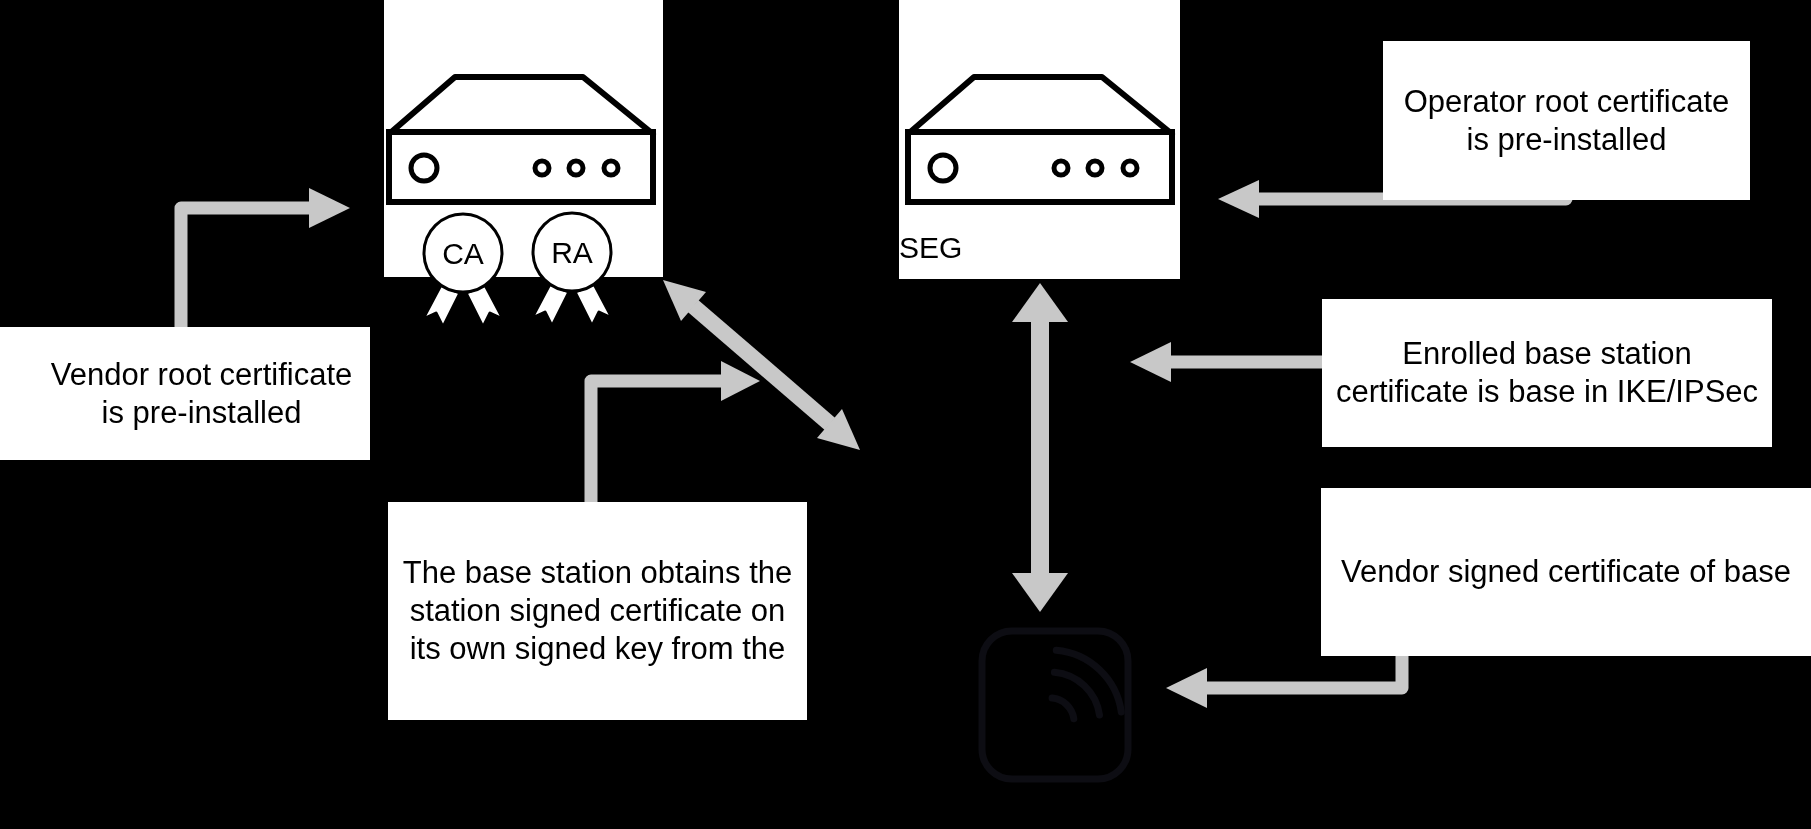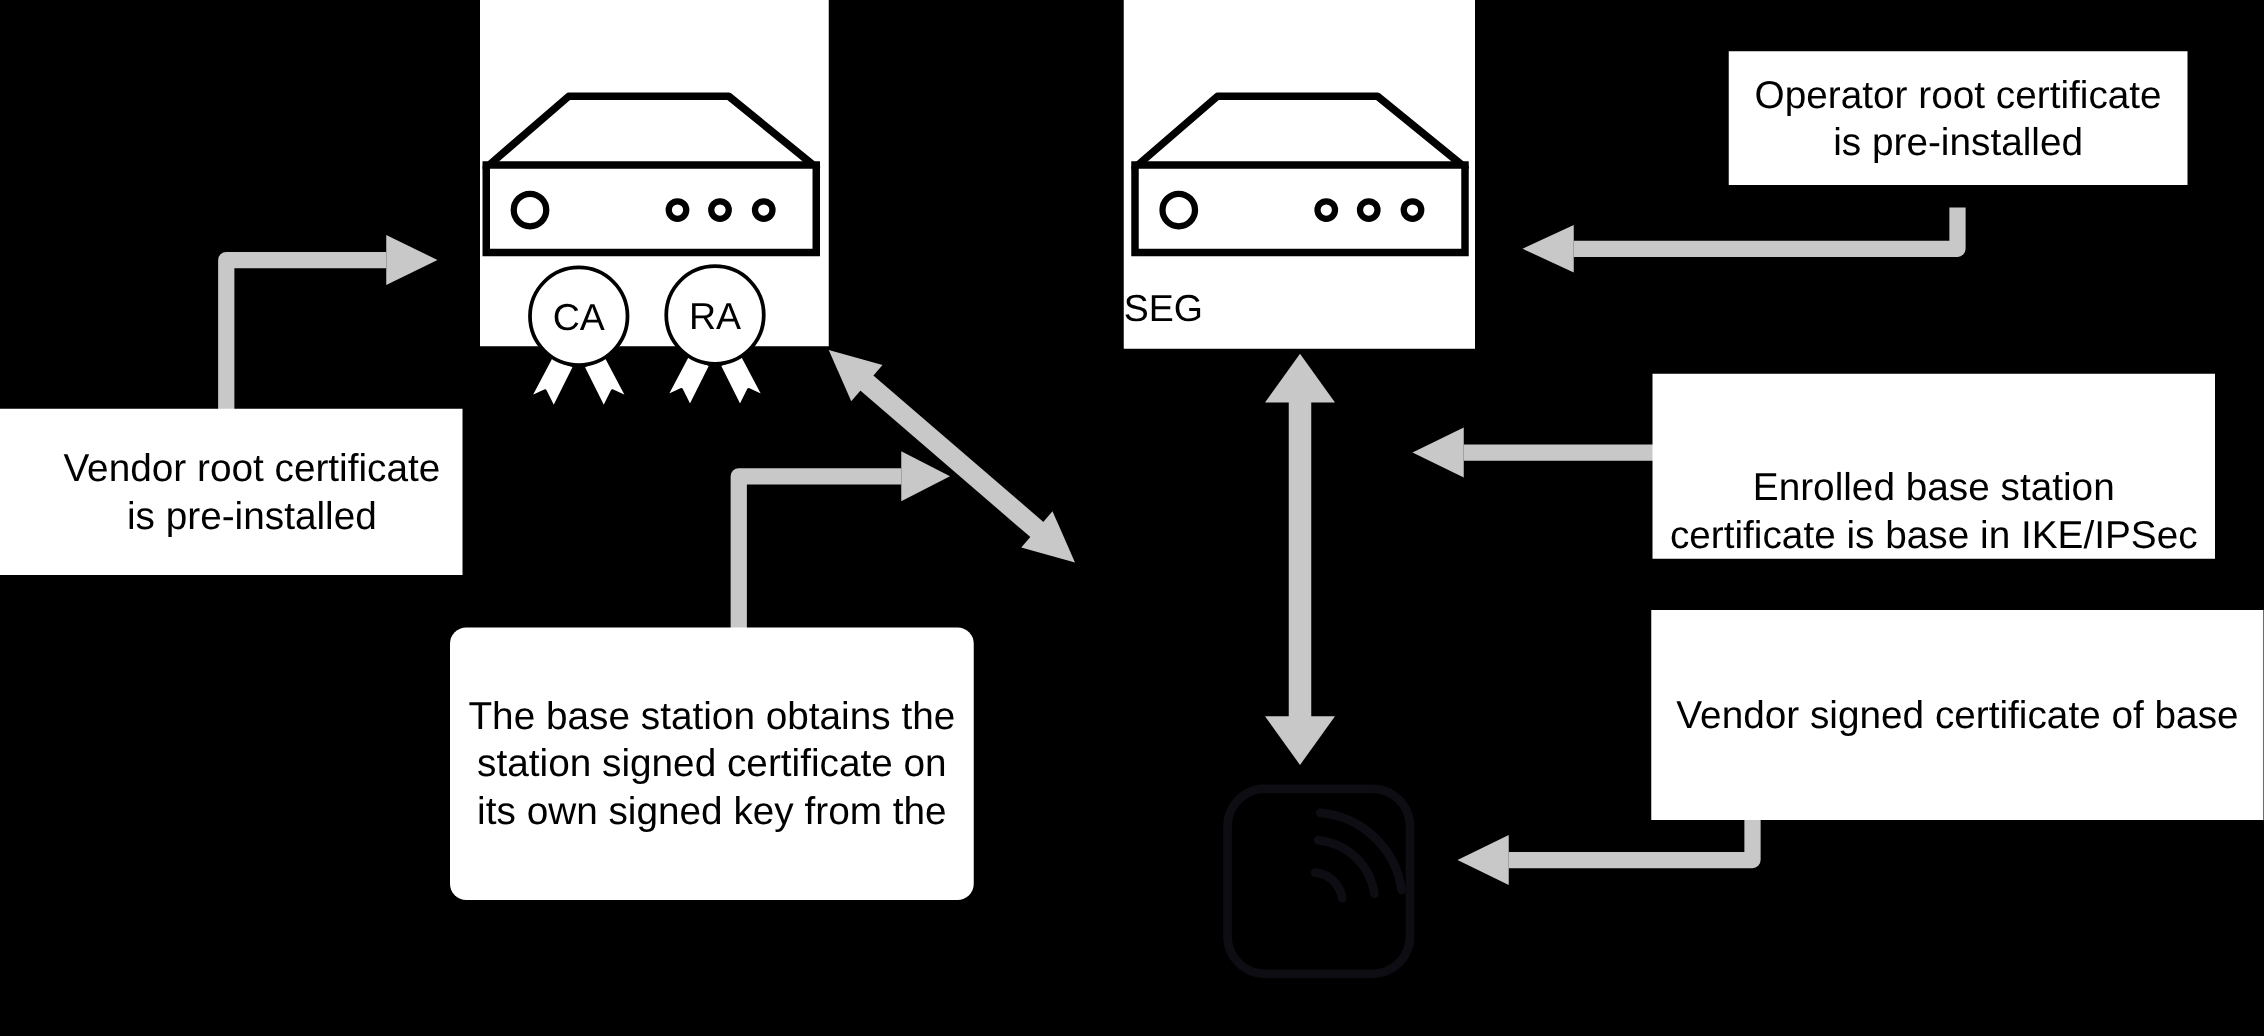--- a/index.html
+++ b/index.html
@@ -128,33 +128,33 @@
       <path class="arrow-shaft" d="M591 504 L591 381 L721 381" stroke-width="13"></path>
       <polygon class="arrow-head" points="721,361 760,381 721,401"></polygon>
     </g>
   </svg>
 
   <div class="callout" style="left:0;top:327px;width:337px;height:133px;padding-left:33px;">
     <span>Vendor root certificate</span>
     <span>is pre-installed</span>
   </div>
 
-  <div class="callout" style="left:1383px;top:41px;width:367px;height:107px;">
+  <div class="callout" style="left:1383px;top:41px;width:367px;height:159px;">
     <span>Operator root certificate</span>
     <span>is pre-installed</span>
   </div>
 
-  <div class="callout" style="left:1322px;top:299px;width:450px;height:148px;justify-content:flex-end;">
+  <div class="callout" style="left:1322px;top:299px;width:450px;height:148px;">
     <span>Enrolled base station</span>
     <span>certificate is base in IKE/IPSec</span>
   </div>
 
   <div class="callout" style="left:1321px;top:488px;width:490px;height:168px;">
     <span>Vendor signed certificate of base</span>
   </div>
 
-  <div class="callout" style="left:360px;top:502px;width:419px;height:218px;border-radius:13px;">
+  <div class="callout" style="left:388px;top:502px;width:419px;height:218px;">
     <span>The base station obtains the</span>
     <span>station signed certificate on</span>
     <span>its own signed key from the</span>
   </div>
 
 </div>
 
 </body></html>

